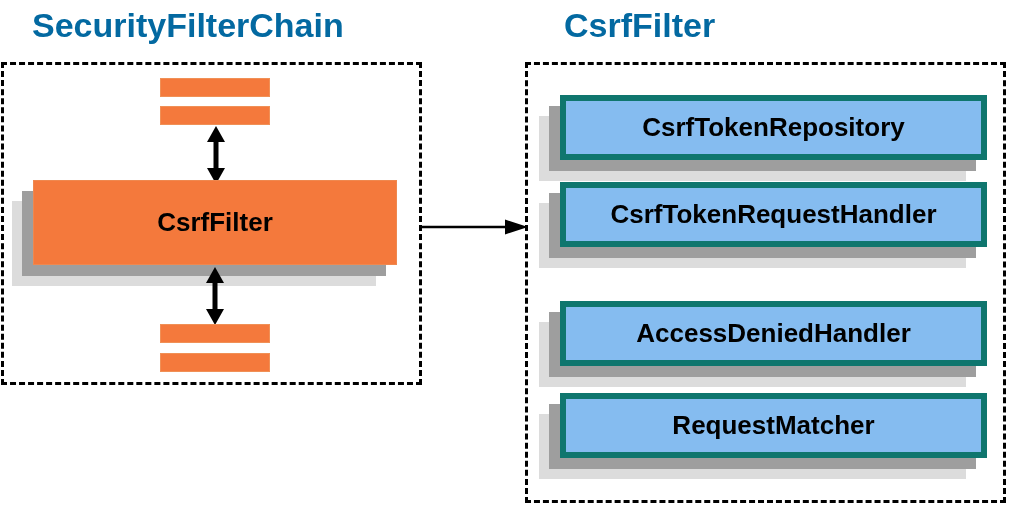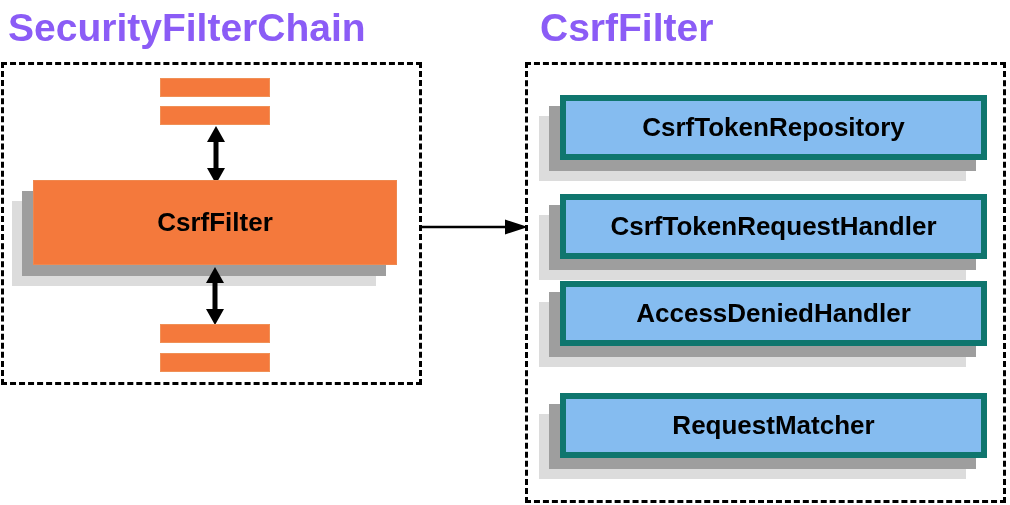--- a/index.html
+++ b/index.html
@@ -10,25 +10,26 @@
   }
   .canvas {
     position: relative;
     width: 1010px;
     height: 505px;
     background: #ffffff;
     overflow: hidden;
   }
   .panel-title {
     position: absolute;
-    font-size: 39px;
+    font-size: 34px;
     font-weight: bold;
-    color: #8b5cf6;
+    color: #0369a1;
     white-space: nowrap;
     letter-spacing: 0px;
+    margin-left: 24px;
   }
   .title-left  { left: 8px;  top: 6px; }
   .title-right { left: 540px; top: 6px; }
 
   .dashed-box {
     position: absolute;
     border: 3px dashed #000000;
     box-sizing: border-box;
     background: transparent;
   }
@@ -89,22 +90,22 @@
     box-shadow: -11px 11px 0 0 #9e9e9e, -21px 21px 0 0 #dcdcdc;
     display: flex;
     align-items: center;
     justify-content: center;
     font-size: 26px;
     font-weight: bold;
     color: #000000;
     white-space: nowrap;
   }
   .comp-1 { top: 30px;  }
-  .comp-2 { top: 129px; text-align: right; }
-  .comp-3 { top: 216px; text-align: center; }
+  .comp-2 { top: 117px; text-align: right; }
+  .comp-3 { top: 236px; text-align: center; }
   .comp-4 { top: 328px; }
 </style>
 </head>
 <body>
 
 <div class="canvas">
 
   <div class="panel-title title-left">SecurityFilterChain</div>
 
   <div class="panel-title title-right">CsrfFilter</div>

